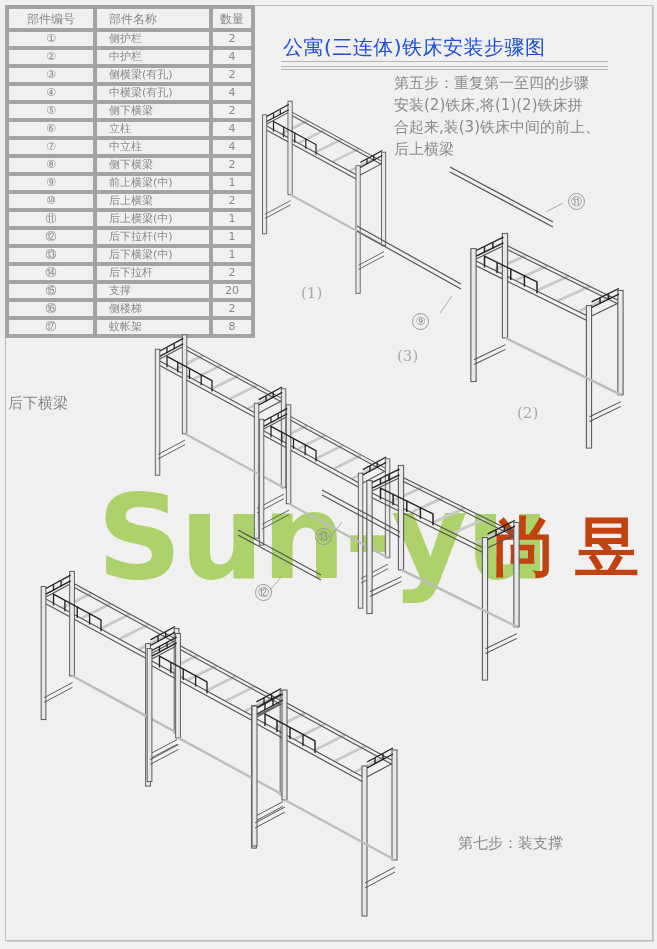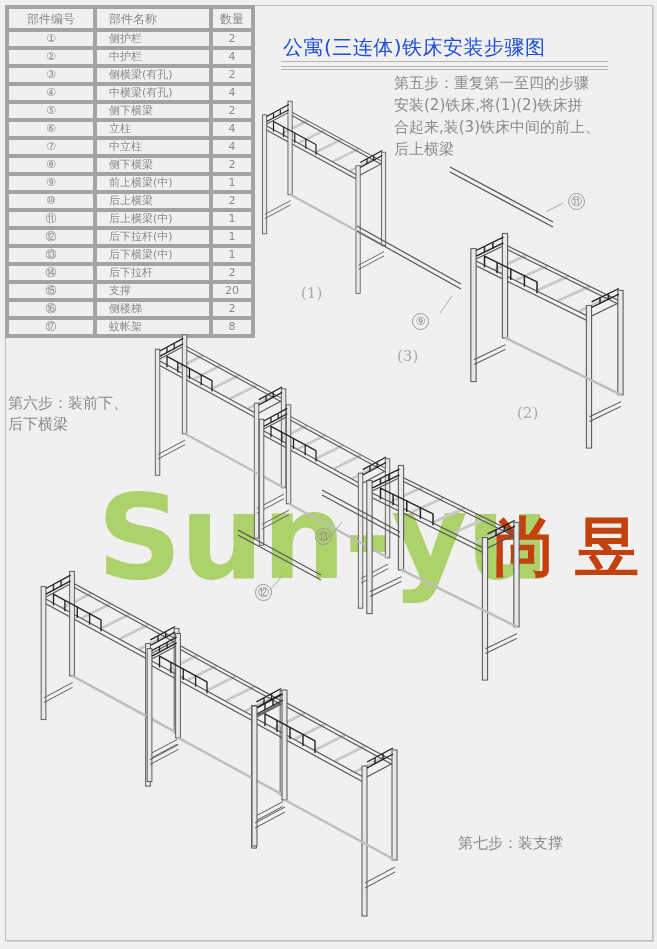--- a/index.html
+++ b/index.html
@@ -130,21 +130,20 @@
 <div class="title-rule" style="top:69px"></div>
 
 <div class="step" style="left:394px; top:72px; width:270px;">
   <div>第五步：重复第一至四的步骤</div>
   <div>安装(2)铁床,将(1)(2)铁床拼</div>
   <div>合起来,装(3)铁床中间的前上、</div>
   <div>后上横梁</div>
 </div>
 
 <div class="step" style="left:8px; top:393px; width:160px; line-height:21px;">
-  <div>第六步：装前下、</div>
   <div>后下横梁</div>
 </div>
 
 <div class="step" style="left:458px; top:832px;">第七步：装支撑</div>
 
 <div class="wm" style="left:97px; top:478px; font-size:118px; line-height:118px; color:#a8d060; opacity:0.92; letter-spacing:-2px;">Sun-yu</div>
 <div class="wm" style="left:493px; top:512px; font-size:64px; line-height:70px; color:#c2410c; letter-spacing:18px; white-space:nowrap;">尚昱</div>
 
 <svg class="draw" width="657" height="949" viewBox="0 0 657 949">
   <defs>

